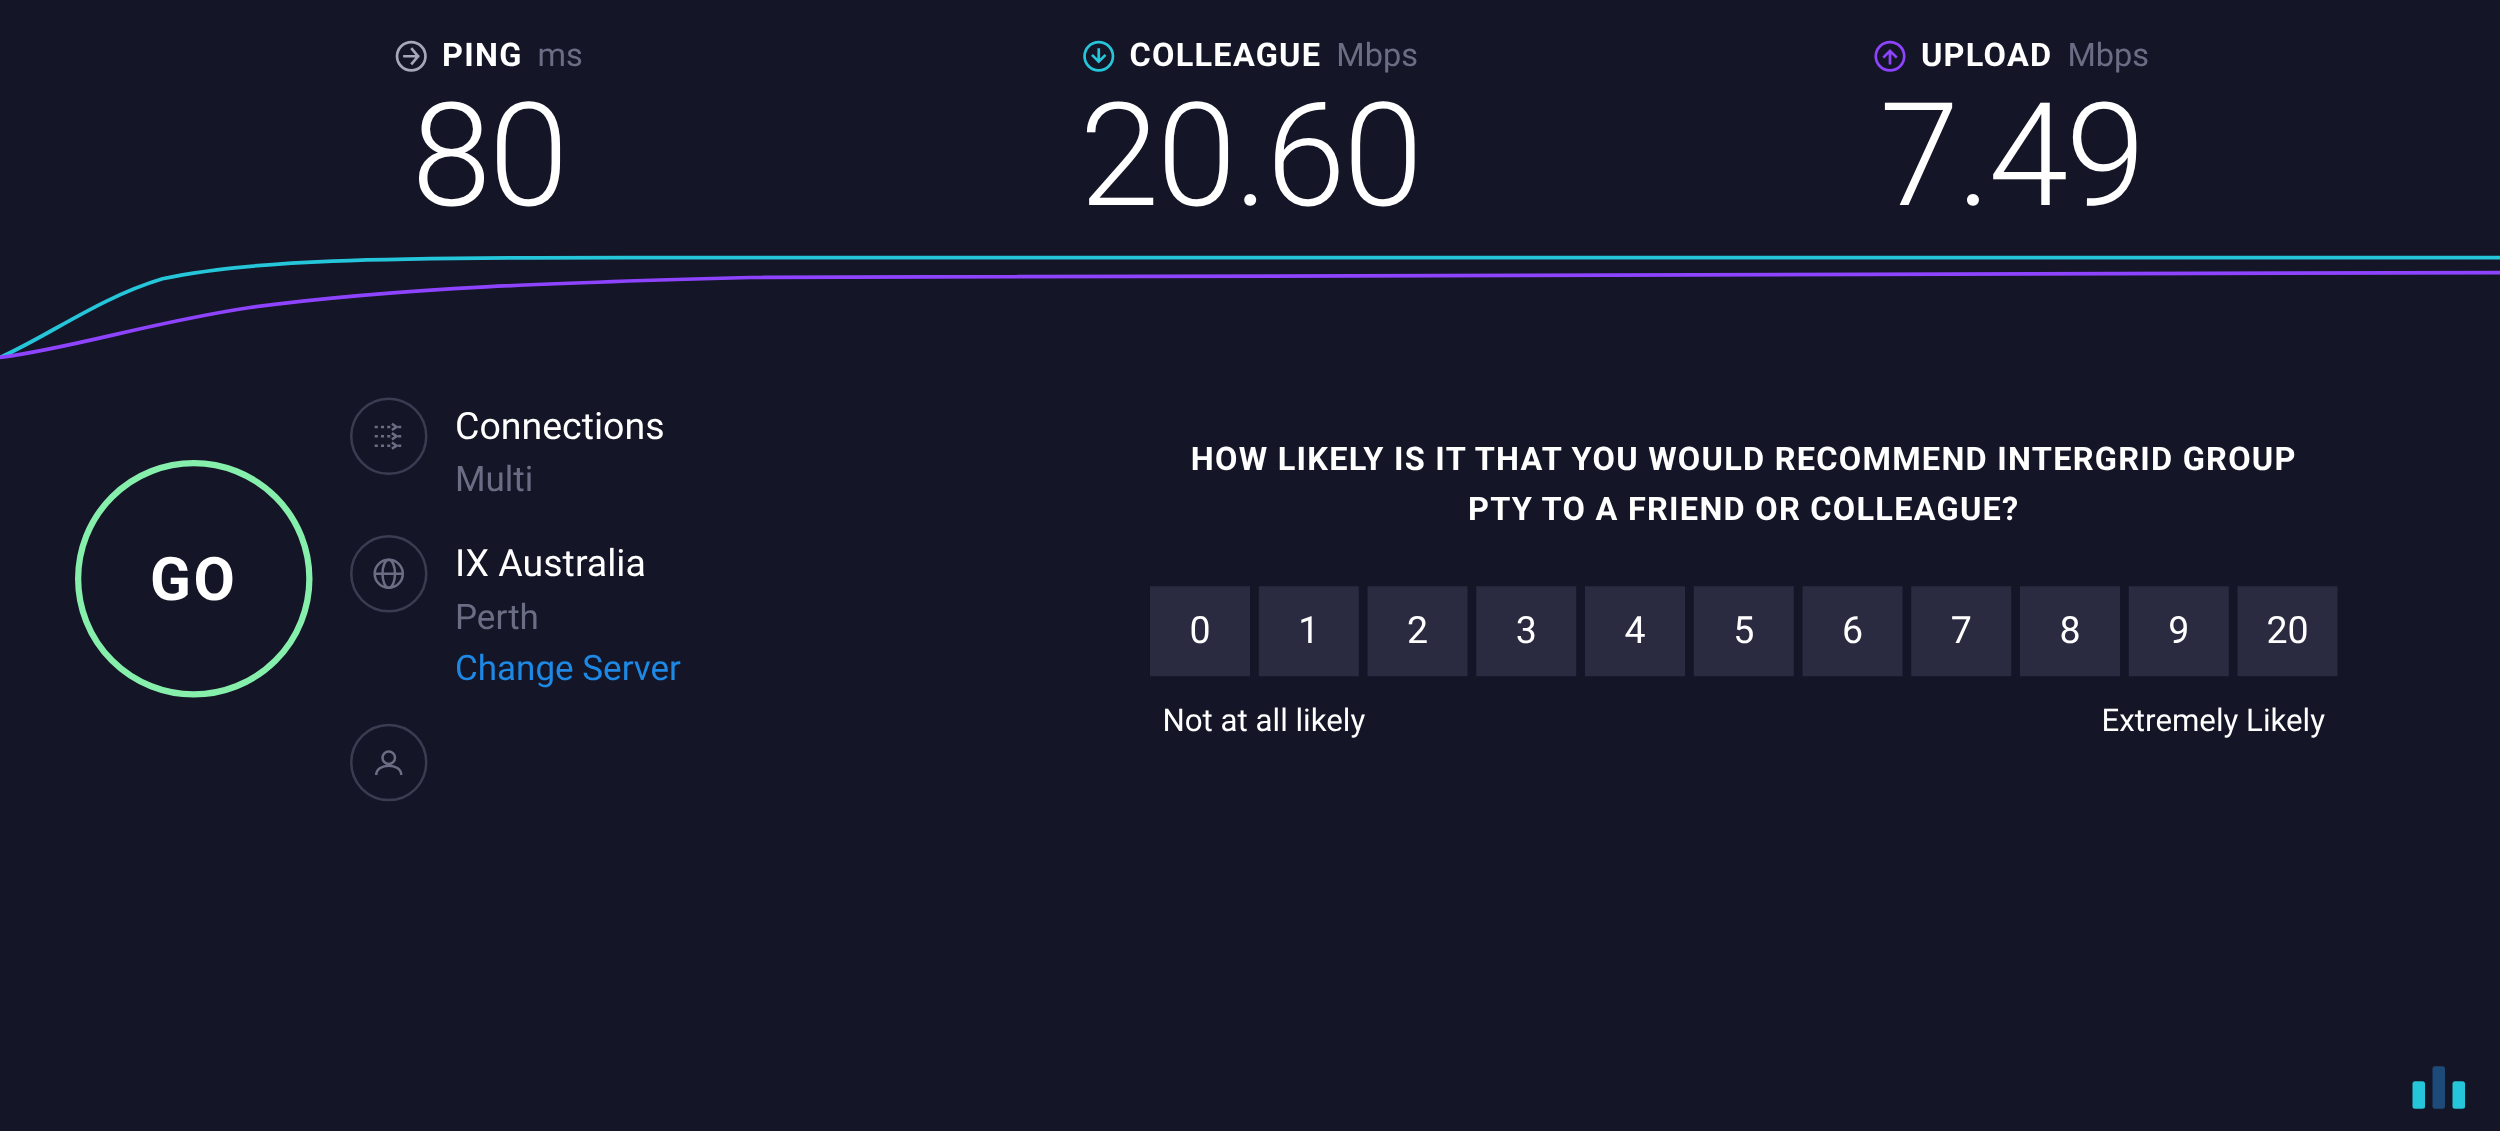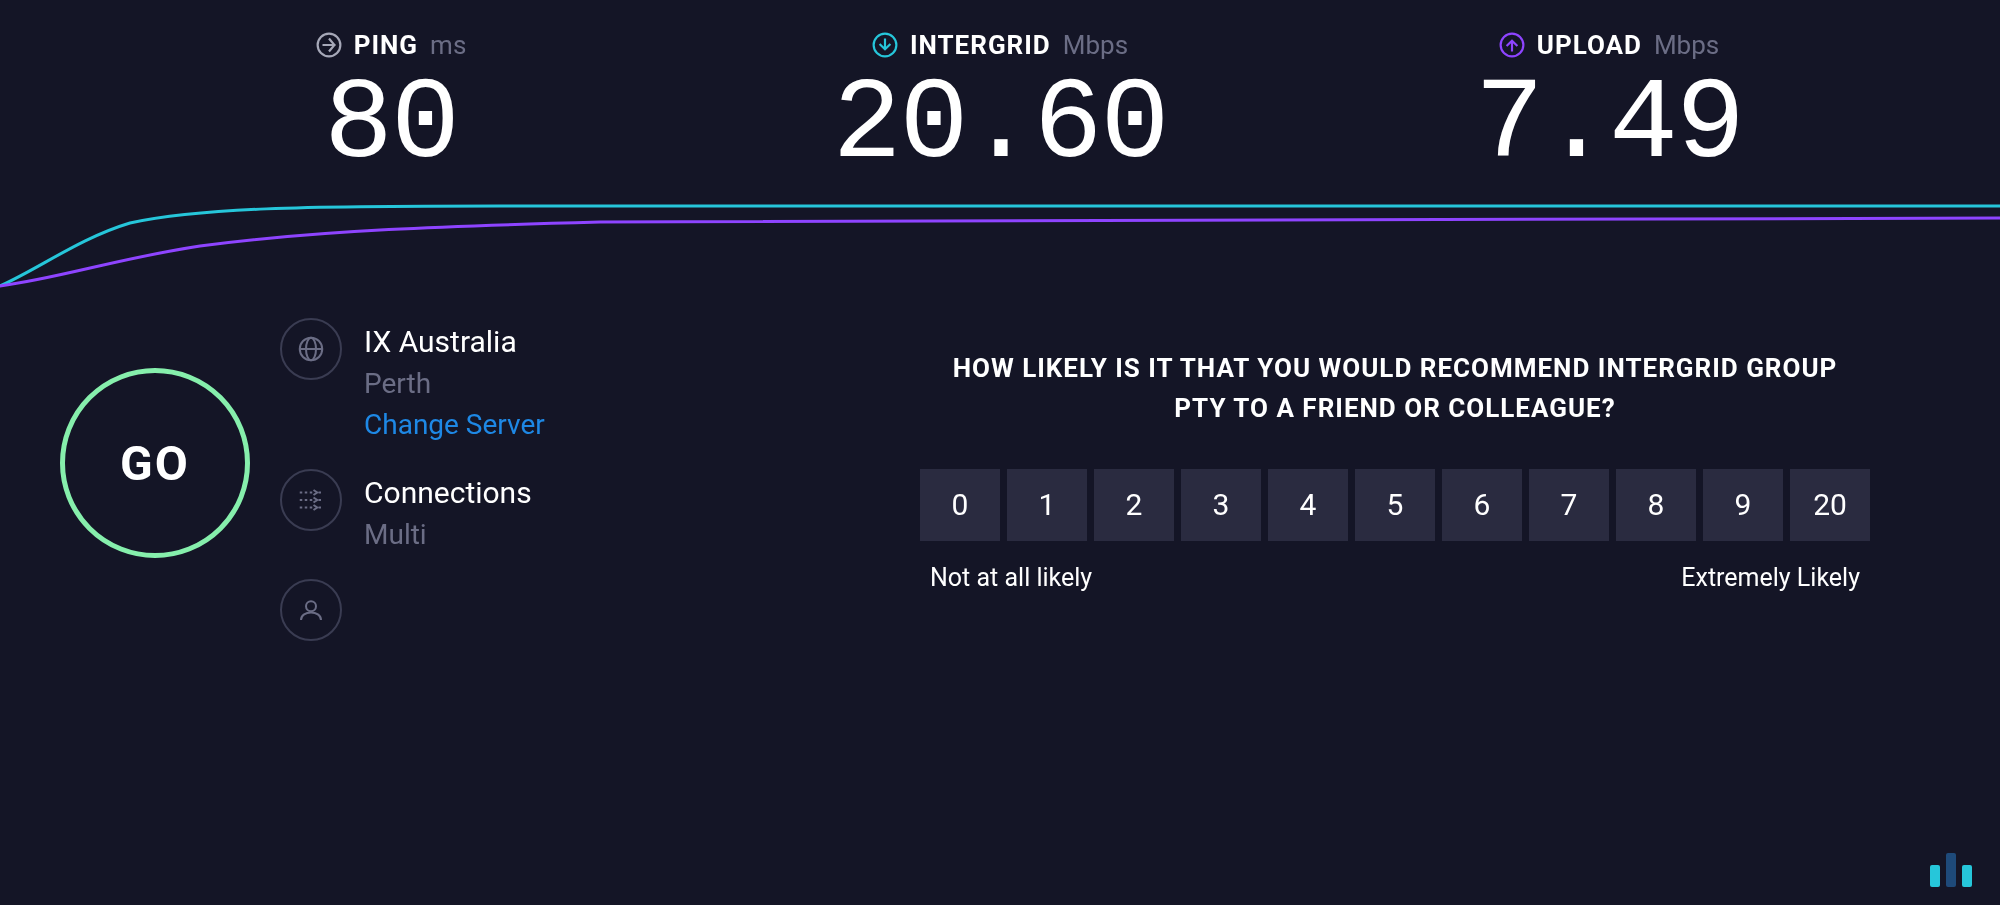--- a/index.html
+++ b/index.html
@@ -46,21 +46,20 @@
   font-size: 26px;
   color: #6b6d85;
   font-weight: 400;
 }
 .metric-value {
   font-size: 115px;
   font-weight: 300;
   color: #fff;
   line-height: 1;
   letter-spacing: -2px;
-  font-family: Liberation Mono, monospace;
 }
 .chart-area {
   position: relative;
   height: 90px;
   width: 100%;
   margin-top: 15px;
 }
 .chart-svg {
   position: absolute;
   top: 0; left: 0;
@@ -211,21 +210,21 @@
   </div>
 
   <div class="metric">
     <div class="metric-header">
       <span class="metric-icon">
         <svg viewBox="0 0 24 24" width="26" height="26">
             <circle cx="12" cy="12" r="10.5" fill="none" stroke="#26c6da" stroke-width="2"></circle>
             <path d="M12 6 L12 16 M7 11 L12 16 L17 11" fill="none" stroke="#26c6da" stroke-width="2"></path>
           </svg>
       </span>
-      <span class="metric-label">INTERGRID</span>
+      <span class="metric-label">COLLEAGUE</span>
       <span class="metric-unit">Mbps</span>
     </div>
     <div class="metric-value">20.60</div>
   </div>
 
   <div class="metric">
     <div class="metric-header">
       <span class="metric-icon">
         <svg viewBox="0 0 24 24" width="26" height="26">
             <circle cx="12" cy="12" r="10.5" fill="none" stroke="#8e44ff" stroke-width="2"></circle>
@@ -243,53 +242,53 @@
   <svg class="chart-svg" viewBox="0 0 2000 90" preserveAspectRatio="none">
     <path d="M0,88 C40,70 80,40 130,25 C200,10 300,8 500,8 L2000,8" fill="none" stroke="#26c6da" stroke-width="3"></path>
     <path d="M0,88 C60,80 120,60 200,48 C320,32 450,28 600,24 C800,22 1000,20 2000,20" fill="none" stroke="#8e44ff" stroke-width="3"></path>
   </svg>
 </div>
 
 <div class="lower">
   <div class="left-panel">
     <div class="go-btn">GO</div>
     <div class="info-list">
-      <div class="info-item">
-        <div class="info-icon">
-          <svg viewBox="0 0 24 24" width="30" height="30">
-              <g stroke="#6b6d85" stroke-width="1.6" fill="none">
-                <circle cx="12" cy="12" r="9"></circle>
-                <ellipse cx="12" cy="12" rx="4" ry="9"></ellipse>
-                <path d="M3 12 L21 12"></path>
-              </g>
-            </svg>
-        </div>
-        <div class="info-text">
-          <div class="info-title">IX Australia</div>
-          <div class="info-sub">Perth</div>
-          <div class="change-server">Change Server</div>
-        </div>
-      </div>
-
       <div class="info-item">
         <div class="info-icon">
           <svg viewBox="0 0 24 24" width="30" height="30">
               <g stroke="#6b6d85" stroke-width="1.6" fill="none">
                 <path d="M3 6 L15 6 M18 6 L20 6" stroke-dasharray="2 2"></path>
                 <path d="M3 12 L15 12 M18 12 L20 12" stroke-dasharray="2 2"></path>
                 <path d="M3 18 L15 18 M18 18 L20 18" stroke-dasharray="2 2"></path>
                 <path d="M14 4 L17 6 L14 8"></path>
                 <path d="M14 10 L17 12 L14 14"></path>
                 <path d="M14 16 L17 18 L14 20"></path>
               </g>
             </svg>
         </div>
         <div class="info-text">
           <div class="info-title">Connections</div>
           <div class="info-sub">Multi</div>
+        </div>
+      </div>
+
+      <div class="info-item">
+        <div class="info-icon">
+          <svg viewBox="0 0 24 24" width="30" height="30">
+              <g stroke="#6b6d85" stroke-width="1.6" fill="none">
+                <circle cx="12" cy="12" r="9"></circle>
+                <ellipse cx="12" cy="12" rx="4" ry="9"></ellipse>
+                <path d="M3 12 L21 12"></path>
+              </g>
+            </svg>
+        </div>
+        <div class="info-text">
+          <div class="info-title">IX Australia</div>
+          <div class="info-sub">Perth</div>
+          <div class="change-server">Change Server</div>
         </div>
       </div>
 
       <div class="info-item">
         <div class="info-icon">
           <svg viewBox="0 0 24 24" width="30" height="30">
               <g stroke="#6b6d85" stroke-width="1.6" fill="none">
                 <circle cx="12" cy="9" r="4"></circle>
                 <path d="M4 20 C4 16 8 14 12 14 C16 14 20 16 20 20"></path>
               </g>

